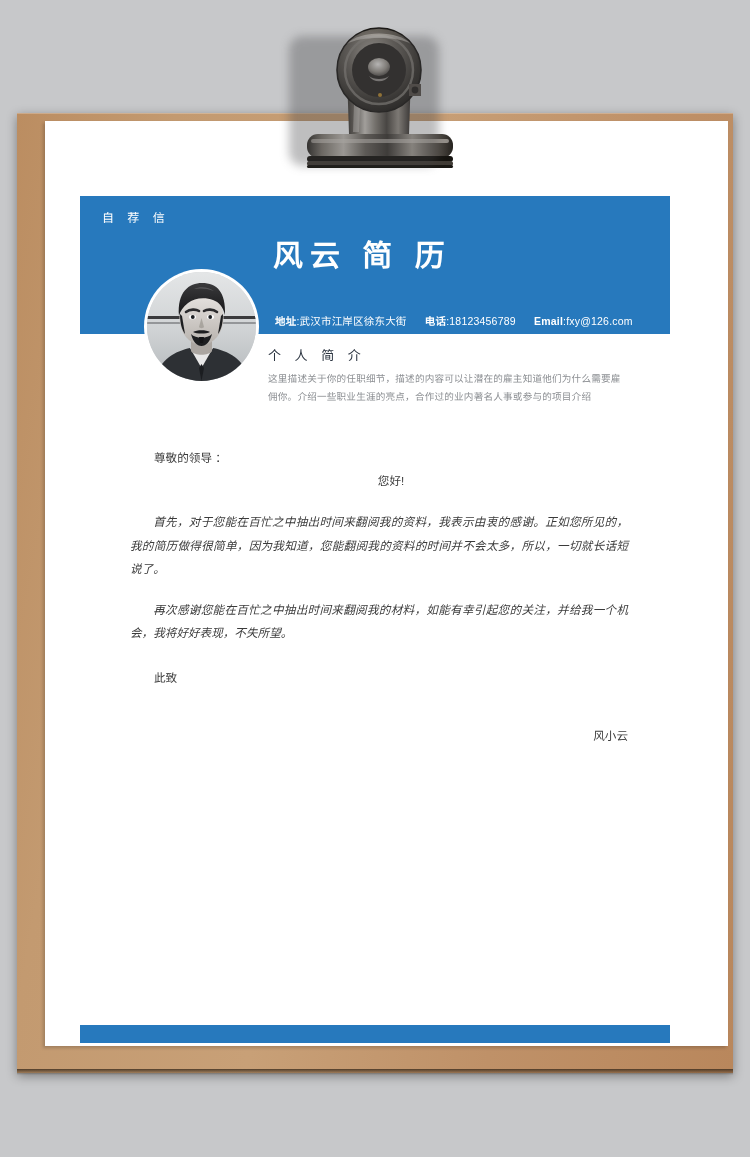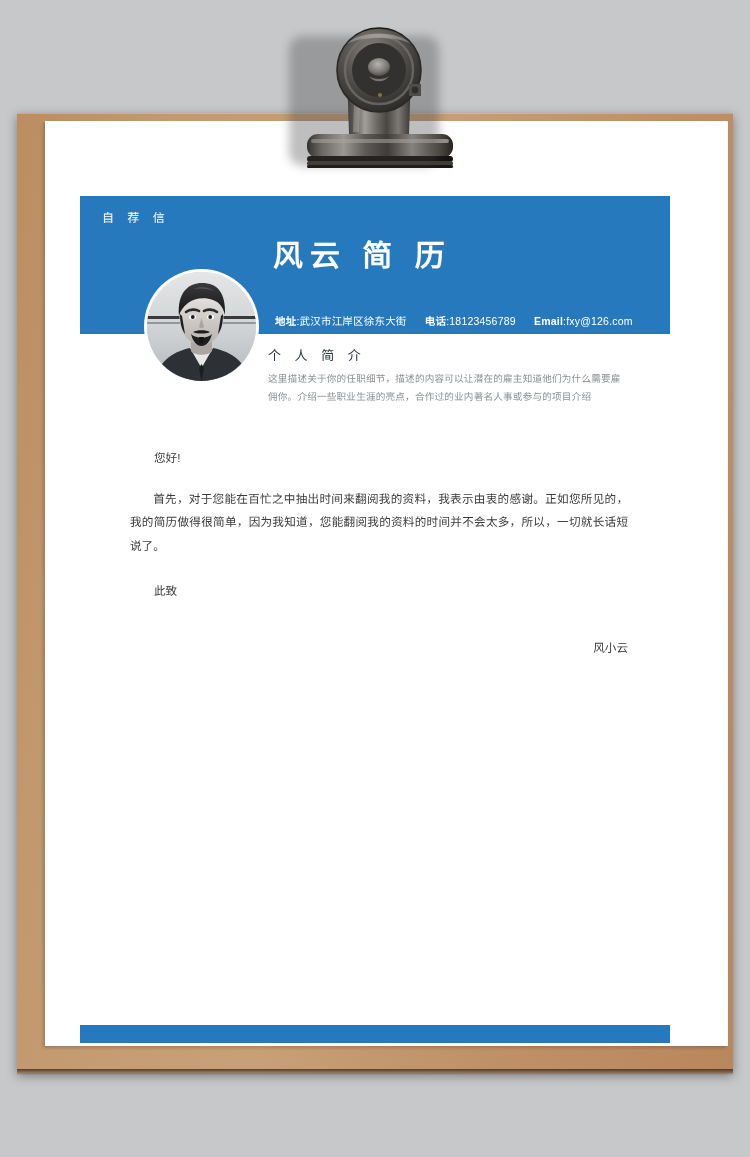--- a/index.html
+++ b/index.html
@@ -82,23 +82,23 @@
     position:absolute;left:268px;top:370px;width:358px;
     font-size:9.6px;color:#8c8f93;line-height:1.85;letter-spacing:.2px;
   }
 
   
   #letter{
     position:absolute;left:130px;top:446px;width:498px;
     font-size:11.6px;color:#3b3b3b;line-height:2.0;
   }
   #letter .salutation{margin:0 0 0 24px;}
-  #letter .greeting{margin:0 0 0 24px;}
+  #letter .greeting{margin:0 0 0 24px;text-align:center;}
   #letter p.para{
-    margin:18px 0 0 0;text-indent:2em;text-align:justify;
+    margin:18px 0 0 0;text-indent:2em;text-align:justify;font-style:italic;
   }
   #letter .closing{margin:22px 0 16px 24px;}
   #letter .signature{margin:34px 0 0 0;text-align:right;}
 
   
   #footer-bar{
     position:absolute;left:80px;top:1025px;width:590px;height:18px;
     background:#2779bd;
   }
 </style>
@@ -170,22 +170,24 @@
 
       <path d="M33 42 C33 52 35 58 38 62 L35 44 Z" fill="#1d1e20"></path>
       <path d="M76 42 C76 52 74 58 71 62 L74 44 Z" fill="#1d1e20"></path>
     </svg>
   </div>
 
   <div id="intro-head" style="left:223px;top:224px;">个 人 简 介</div>
   <div id="intro-body" style="left:223px;top:249px;">这里描述关于你的任职细节，描述的内容可以让潜在的雇主知道他们为什么需要雇佣你。介绍一些职业生涯的亮点，合作过的业内著名人事或参与的项目介绍</div>
 
   <div id="letter" style="left:85px;top:325px;">
+    <div class="salutation">尊敬的领导 ：</div>
     <div class="greeting">您好!</div>
     <p class="para">首先，对于您能在百忙之中抽出时间来翻阅我的资料，我表示由衷的感谢。正如您所见的，我的简历做得很简单，因为我知道，您能翻阅我的资料的时间并不会太多，所以，一切就长话短说了。</p>
+    <p class="para">再次感谢您能在百忙之中抽出时间来翻阅我的材料，如能有幸引起您的关注，并给我一个机会，我将好好表现，不失所望。</p>
     <div class="closing">此致</div>
     <div class="signature">风小云</div>
   </div>
 
   <div id="footer-bar" style="left:35px;top:904px;"></div>
 </div>
 
 <div id="clip">
   <div class="clip-shadow"></div>
   <svg width="184" height="152" viewBox="0 0 184 152">

